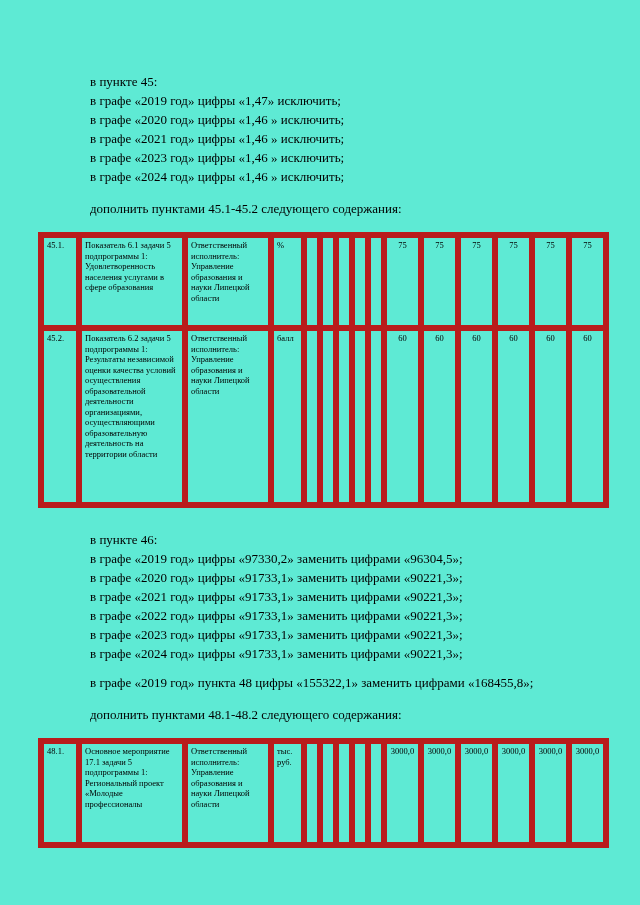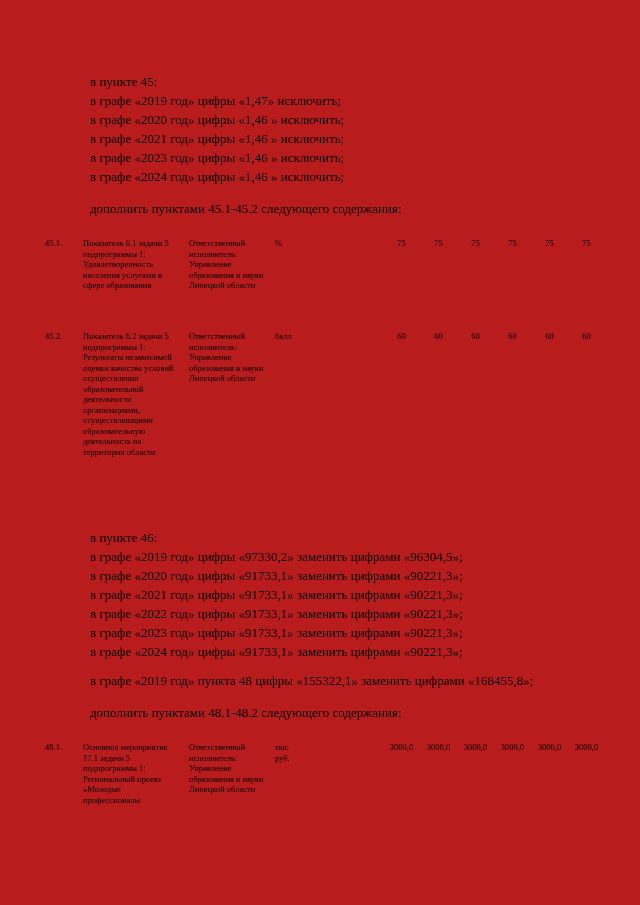--- a/index.html
+++ b/index.html
@@ -9,42 +9,42 @@
     background: #ffffff;
     color: #000000;
     font-family: "Liberation Serif", "DejaVu Serif", serif;
     overflow: hidden;
   }
   .page {
     box-sizing: border-box;
     width: 640px;
     height: 905px;
     padding: 72px 37px 8px 38px;
-    background: #b91c1c;
+    background: #5eead4;
   }
   .text-block { margin: 0; }
   .para {
     margin: 0;
     font-size: 13px;
     line-height: 19px;
     padding-left: 52px;
     white-space: nowrap;
   }
   .mt-sm { margin-top: 10px; }
   .mt-md { margin-top: 13px; }
   .mt-lg { margin-top: 22px; }
 
   table.doc-table {
     border-collapse: collapse;
     table-layout: fixed;
     width: 565px;
     margin-top: 14px;
   }
   table.doc-table td {
-    border: 4px solid #b91c1c;
+    border: 6px solid #b91c1c;
     font-size: 8.5px;
     line-height: 10.5px;
     vertical-align: top;
     padding: 2px 3px;
     overflow: hidden;
     word-wrap: break-word;
   }
   td.cell-num   { text-align: left; }
   td.cell-unit  { text-align: left; }
   td.cell-val   { text-align: center; }

